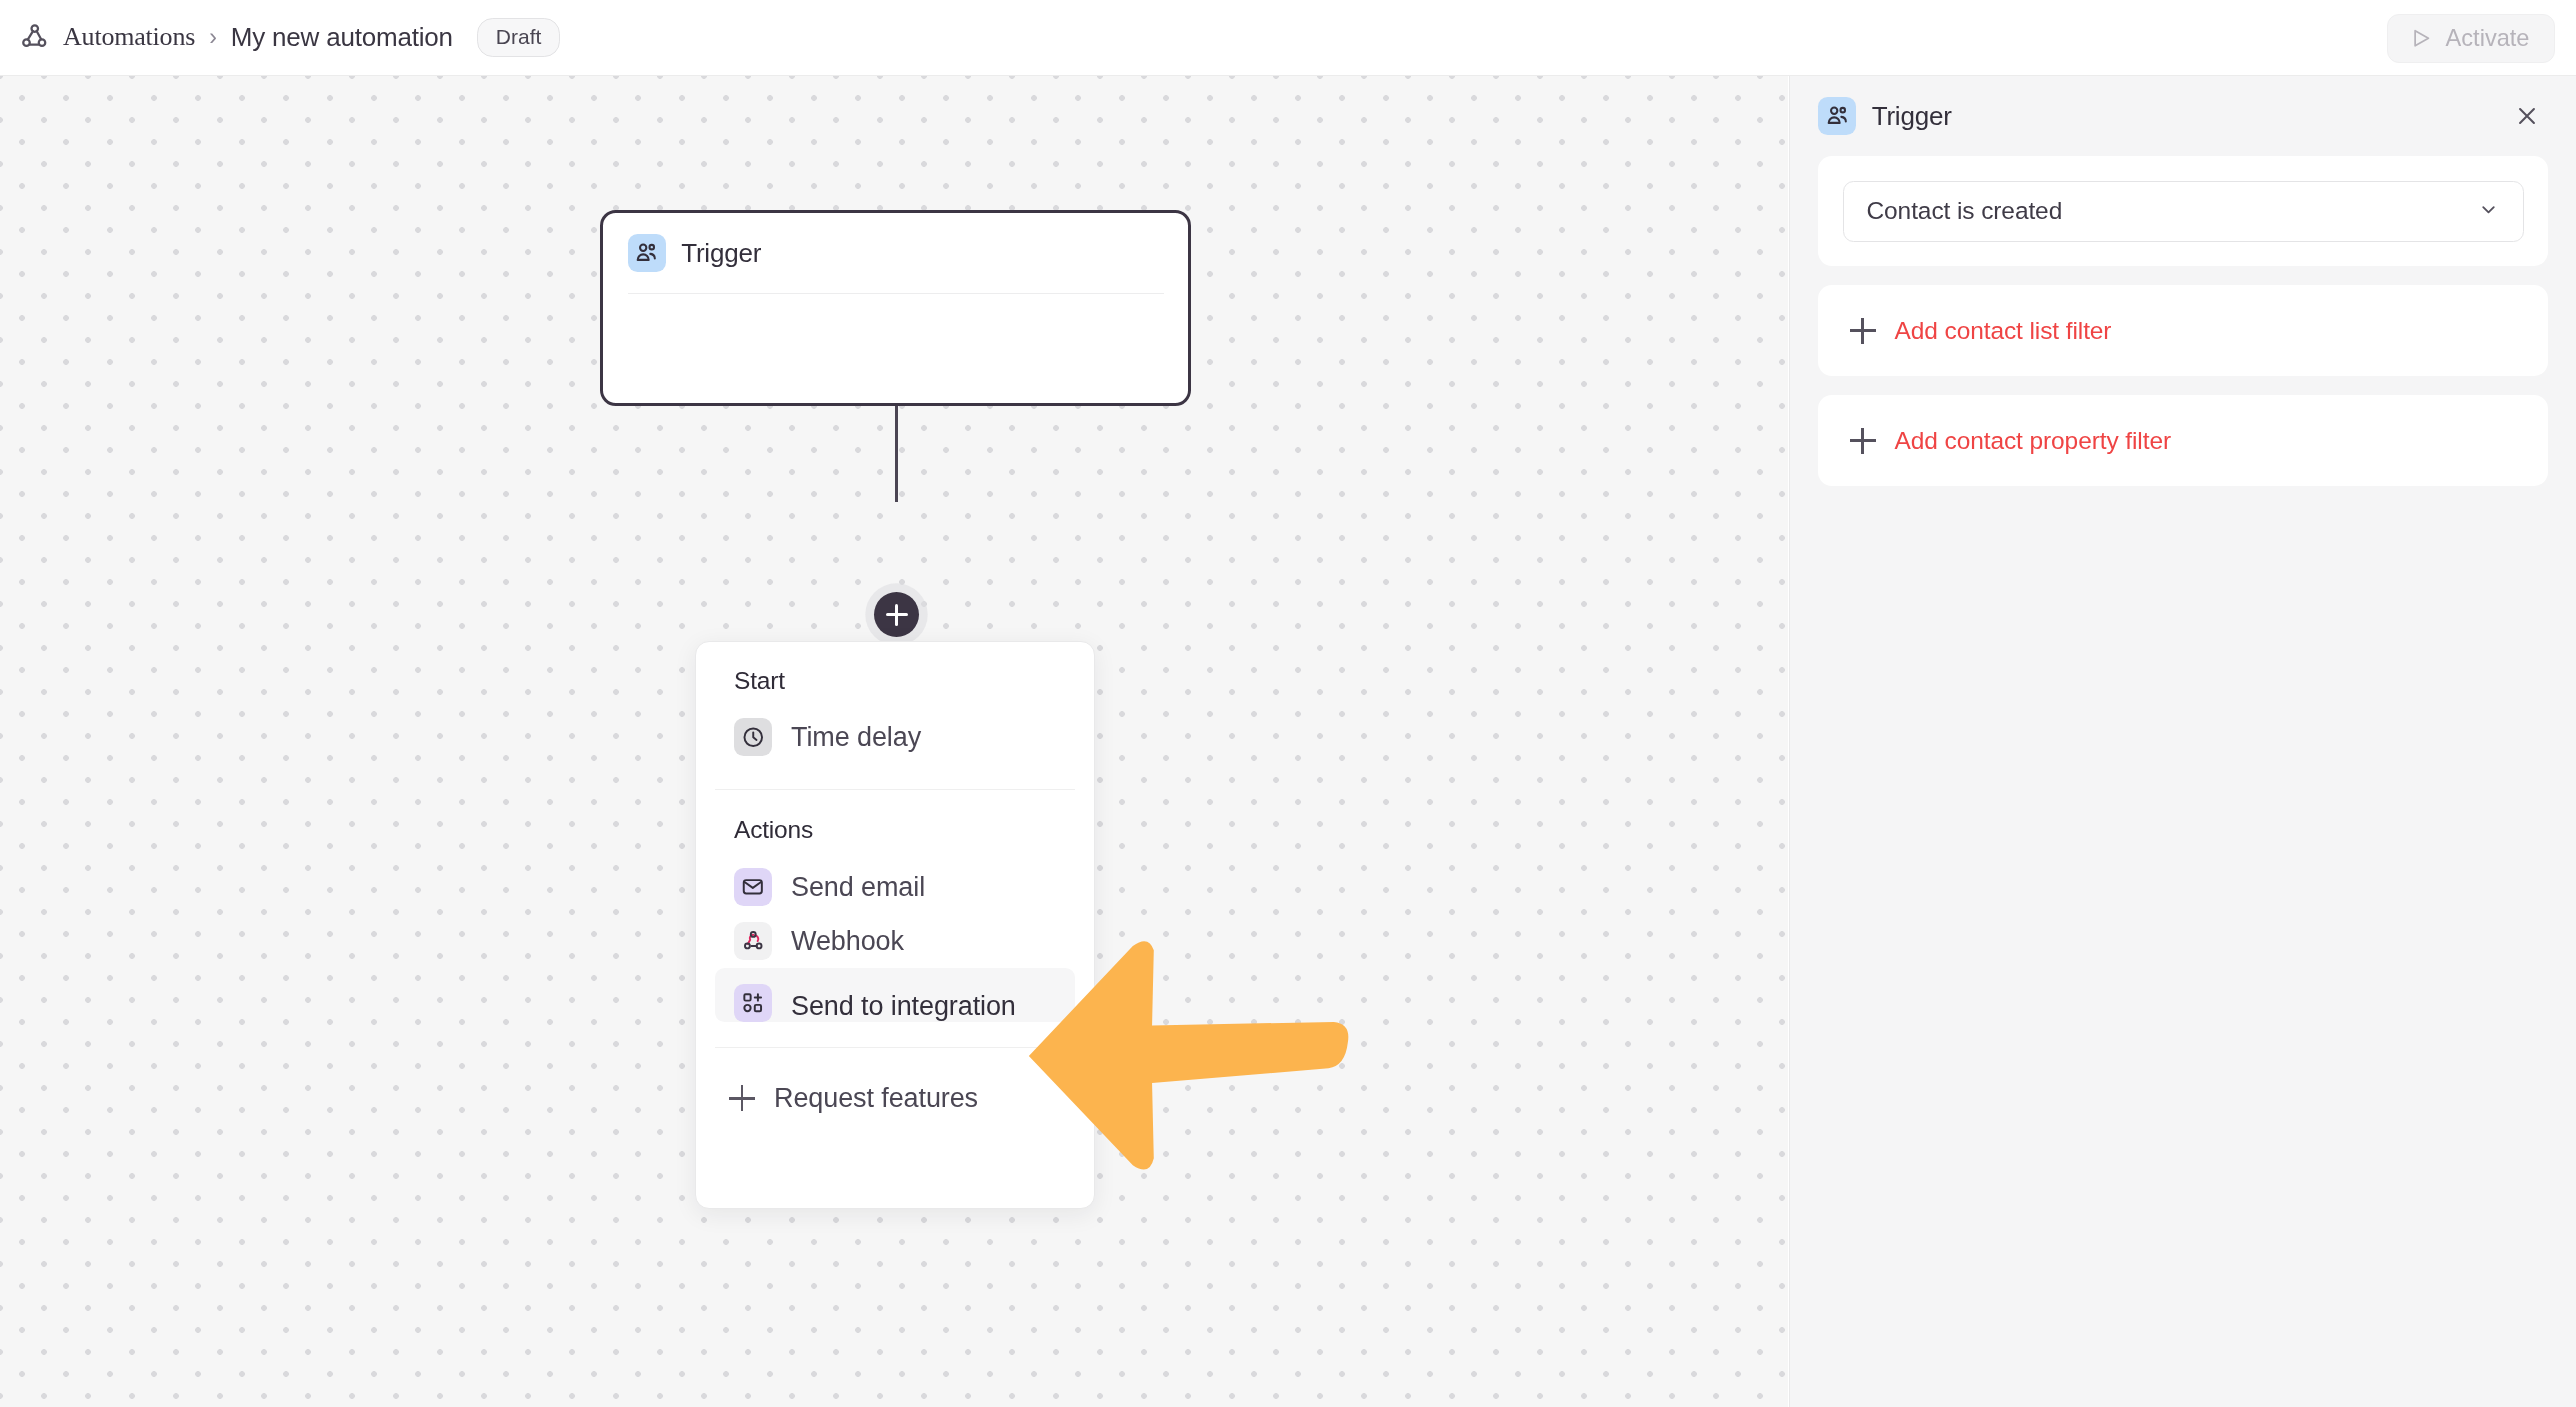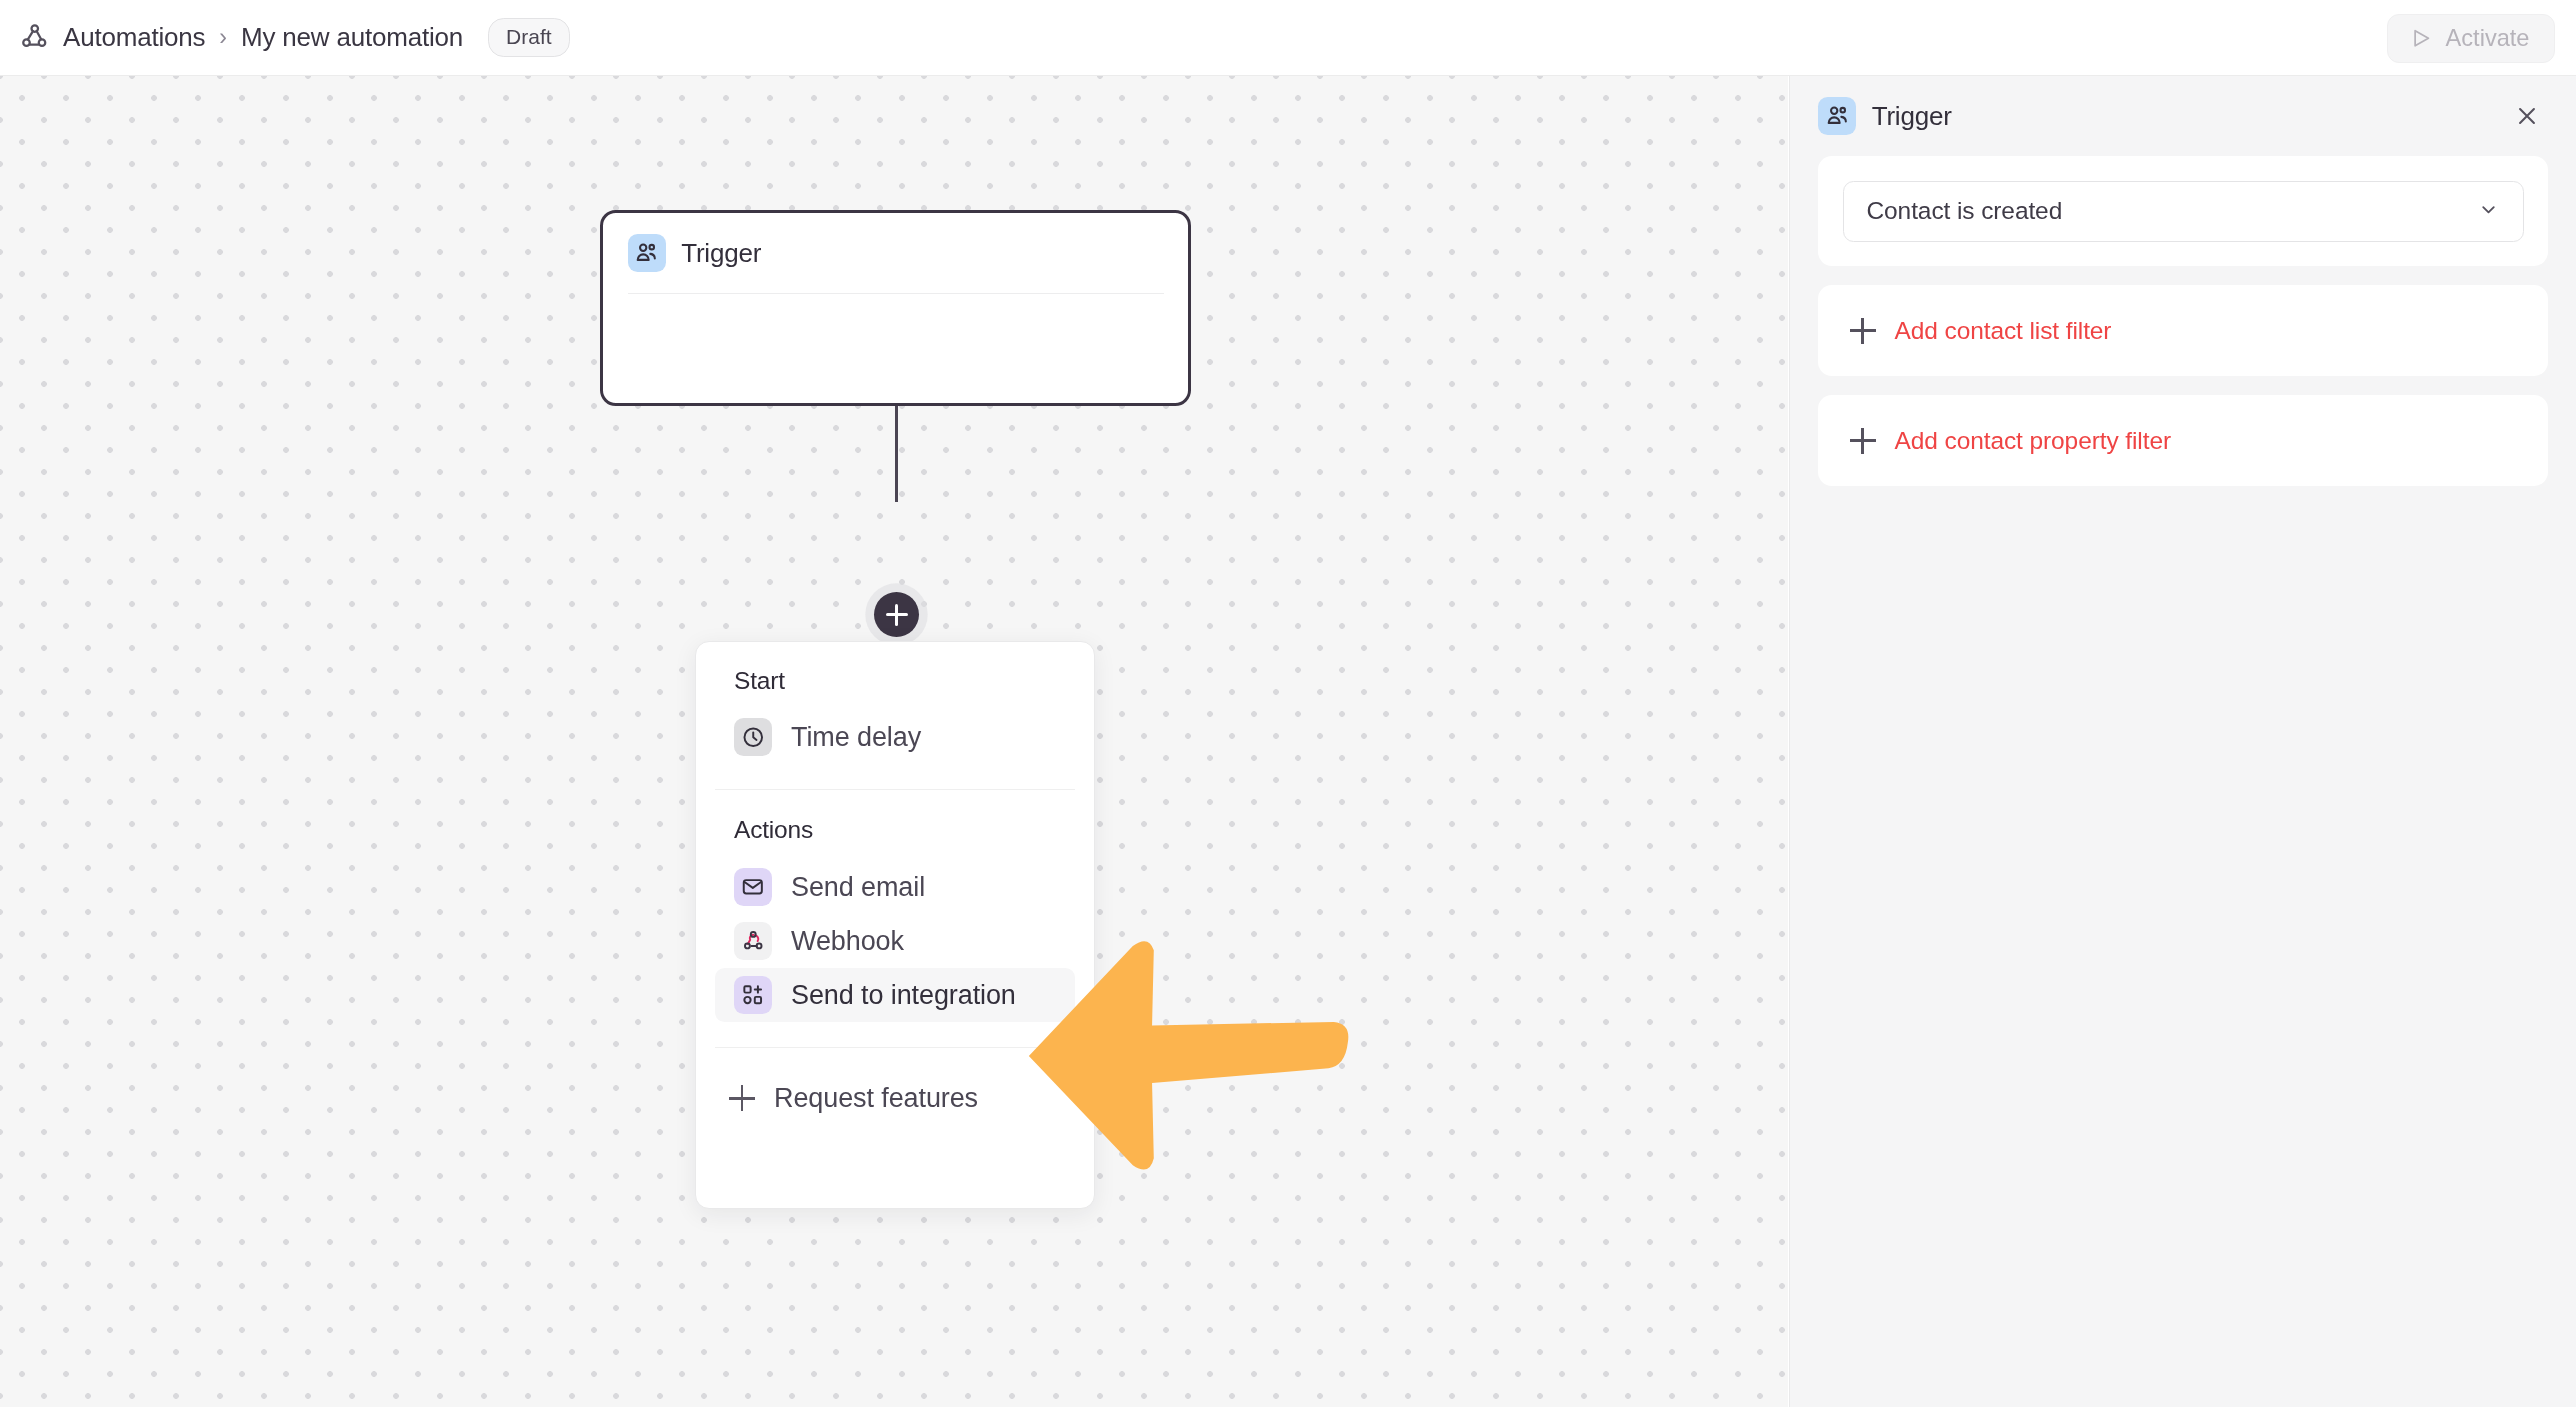--- a/index.html
+++ b/index.html
@@ -19,20 +19,21 @@
     display: flex; align-items: center;
   }
   #breadcrumb {
     display: flex; align-items: center;
     margin-left: 19px; gap: 14px;
   }
   .bc-icon { width: 30px; height: 30px; display: block; }
   .bc-link {
     font-size: 26px; color: #3a3642; letter-spacing: -0.2px;
     cursor: pointer;
+    font-family: Liberation Serif, serif;
   }
   .bc-sep { font-size: 23px; color: #8b8793; }
   .bc-current { font-size: 26px; color: #3a3642; letter-spacing: -0.2px; }
   #draft-badge {
     margin-left: 10.5px;
     border: 0.9px solid #e3e3e5;
     background: #f7f7f8;
     border-radius: 15.7px;
     padding: 6.1px 17.5px 7.9px;
     font-size: 21px; color: #4a4652;
@@ -131,21 +132,21 @@
   }
   .menu-section-title {
     font-size: 24.5px; color: #2f2b37; letter-spacing: -0.2px;
     padding: 0 0 0 38px; margin-bottom: 15.7px;
   }
   .menu-item {
     display: flex; align-items: center; gap: 19px;
     height: 54px; margin: 0 19px; padding: 0 19px;
     border-radius: 9.6px; cursor: pointer;
   }
-  .menu-item.selected { background: #f6f6f7; }
+  .menu-item.selected { background: #f6f6f7; align-items: flex-end; }
   .menu-item-label { font-size: 27px; color: #4b4754; letter-spacing: -0.1px; }
   .menu-item.selected .menu-item-label { color: #332f3b; }
   .badge-gray   { background: #dedee0; }
   .badge-purple { background: #dfd6f7; }
   .badge-soft   { background: #f1f1f2; }
   .menu-divider { height: 1.7px; background: #efefef; margin: 24.5px 19px 0 19px; }
   .menu-item-plain {
     display: flex; align-items: center; gap: 19px;
     height: 54px; margin: 23px 19px 0 19px; padding: 0 14px;
     border-radius: 9.6px; cursor: pointer;

